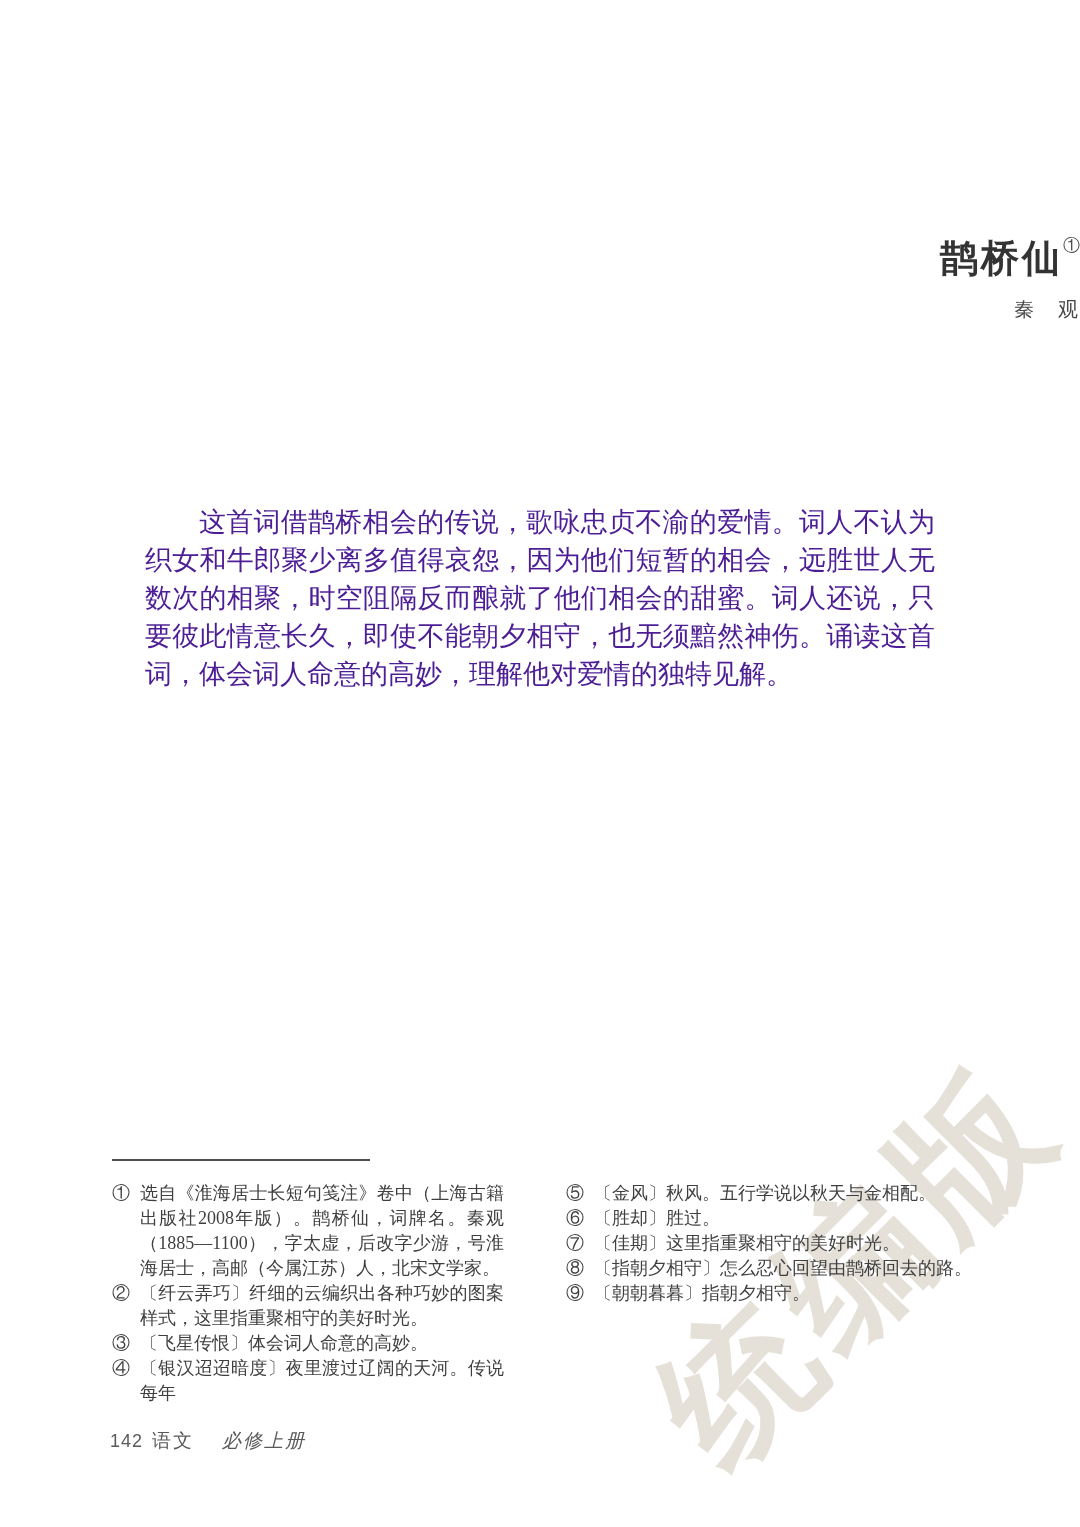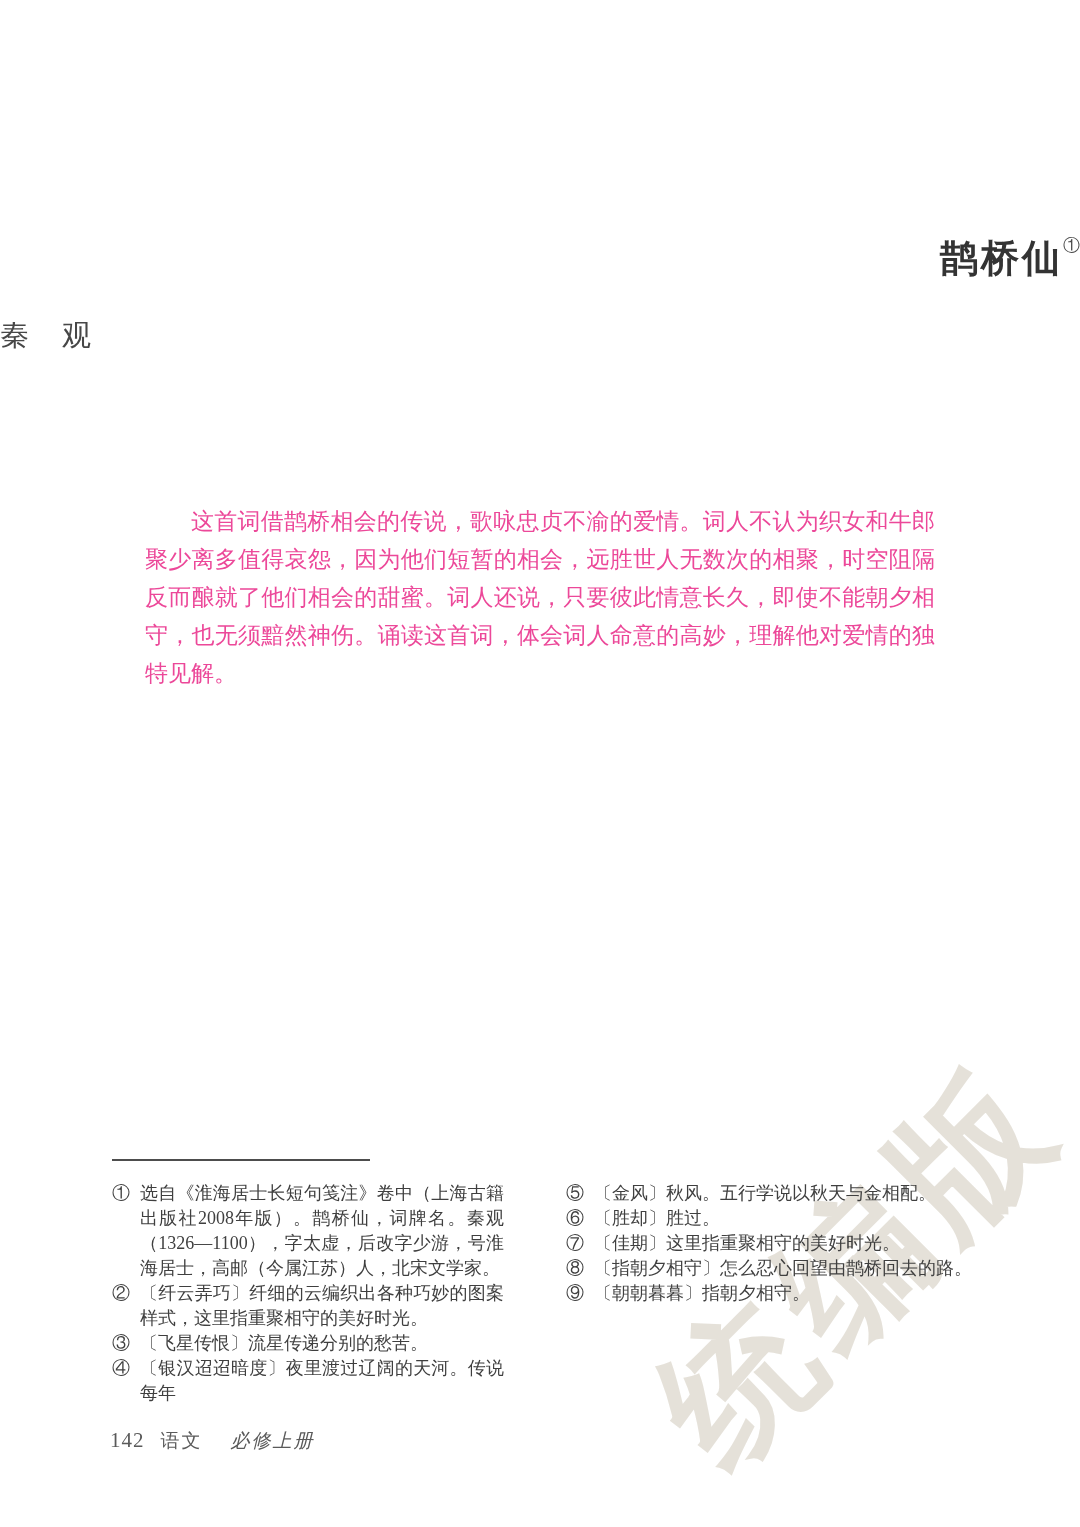--- a/index.html
+++ b/index.html
@@ -50,25 +50,25 @@
     font-weight: normal;
     letter-spacing: 0;
     vertical-align: super;
     position: relative;
     top: -6px;
     color: #4a4a4a;
   }
 
   .author {
     position: absolute;
-    top: 316px;
+    top: 296px;
     left: 0;
     width: 100%;
-    text-align: left;
-    font-size: 29px;
+    text-align: right;
+    font-size: 20px;
     letter-spacing: 2px;
     color: #474747;
   }
 
   
   .poem {
     position: absolute;
     top: 352px;
     left: 145px;
     width: 790px;
@@ -88,25 +88,25 @@
     display: inline-block;
     width: 1.8em;
   }
 
   
   .commentary {
     position: absolute;
     top: 503px;
     left: 145px;
     width: 790px;
-    font-size: 23px;
+    font-size: 27px;
     line-height: 38px;
     text-align: justify;
     text-indent: 2em;
-    color: #ec4899;
+    color: #4c1d95;
   }
 
   
   .fn-rule {
     position: absolute;
     top: 1159px;
     left: 112px;
     width: 258px;
     border: none;
     border-top: 2px solid #4d4d4d;
@@ -147,23 +147,23 @@
   .footer {
     position: absolute;
     top: 1428px;
     left: 110px;
     font-size: 19px;
     color: #5a5a5a;
     display: flex;
     align-items: baseline;
   }
   .footer .pgnum {
-    font-family: Liberation Serif, serif;
-    font-size: 21px;
-    margin-right: 16px;
+    font-family: Liberation Sans, sans-serif;
+    font-size: 18px;
+    margin-right: 9px;
     letter-spacing: 1px;
   }
   .footer .subject { margin-right: 28px; letter-spacing: 2px; }
   .footer .volume  { letter-spacing: 2px; font-style: italic; }
 </style>
 </head>
 <body>
 
 <div class="page">
 
@@ -175,29 +175,29 @@
 
 
   <p class="commentary">这首词借鹊桥相会的传说，歌咏忠贞不渝的爱情。词人不认为织女和牛郎聚少离多值得哀怨，因为他们短暂的相会，远胜世人无数次的相聚，时空阻隔反而酿就了他们相会的甜蜜。词人还说，只要彼此情意长久，即使不能朝夕相守，也无须黯然神伤。诵读这首词，体会词人命意的高妙，理解他对爱情的独特见解。</p>
 
   <hr class="fn-rule">
 
   <div class="footnotes">
     <div class="fn-col-left">
         <div class="fn">
           <span class="fn-num">①</span>
-          <span class="fn-text">选自《淮海居士长短句笺注》卷中（上海古籍出版社2008年版）。鹊桥仙，词牌名。秦观（1326—1100），字太虚，后改字少游，号淮海居士，高邮（今属江苏）人，北宋文学家。</span>
+          <span class="fn-text">选自《淮海居士长短句笺注》卷中（上海古籍出版社2008年版）。鹊桥仙，词牌名。秦观（1885—1100），字太虚，后改字少游，号淮海居士，高邮（今属江苏）人，北宋文学家。</span>
         </div>
         <div class="fn">
           <span class="fn-num">②</span>
           <span class="fn-text">〔纤云弄巧〕纤细的云编织出各种巧妙的图案样式，这里指重聚相守的美好时光。</span>
         </div>
         <div class="fn">
           <span class="fn-num">③</span>
-          <span class="fn-text">〔飞星传恨〕流星传递分别的愁苦。</span>
+          <span class="fn-text">〔飞星传恨〕体会词人命意的高妙。</span>
         </div>
         <div class="fn">
           <span class="fn-num">④</span>
           <span class="fn-text">〔银汉迢迢暗度〕夜里渡过辽阔的天河。传说每年</span>
         </div>
       </div>
     <div class="fn-col-right">
       <div>
           <div class="fn">
             <span class="fn-num">⑤</span>

